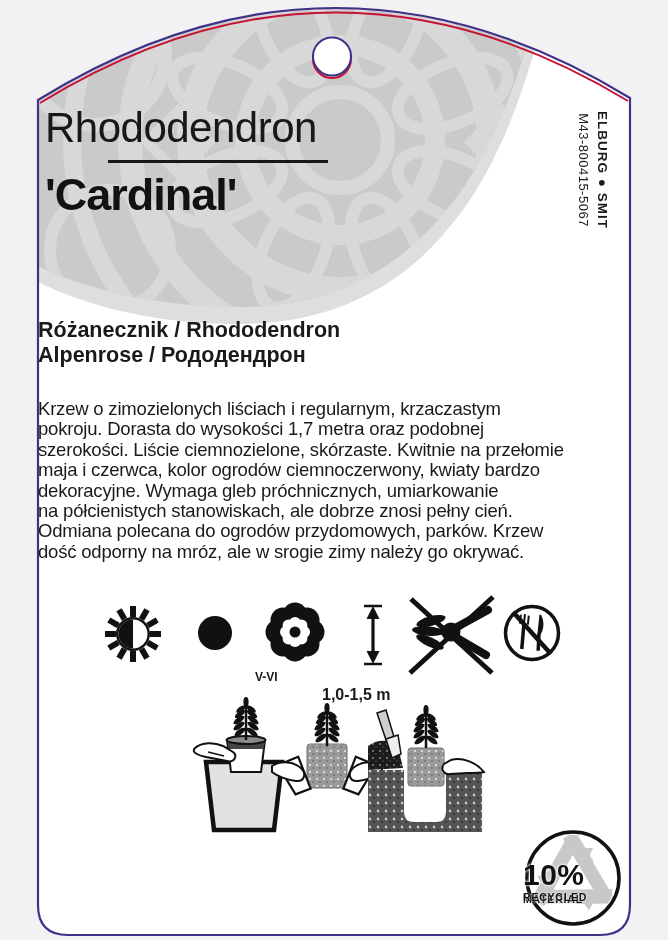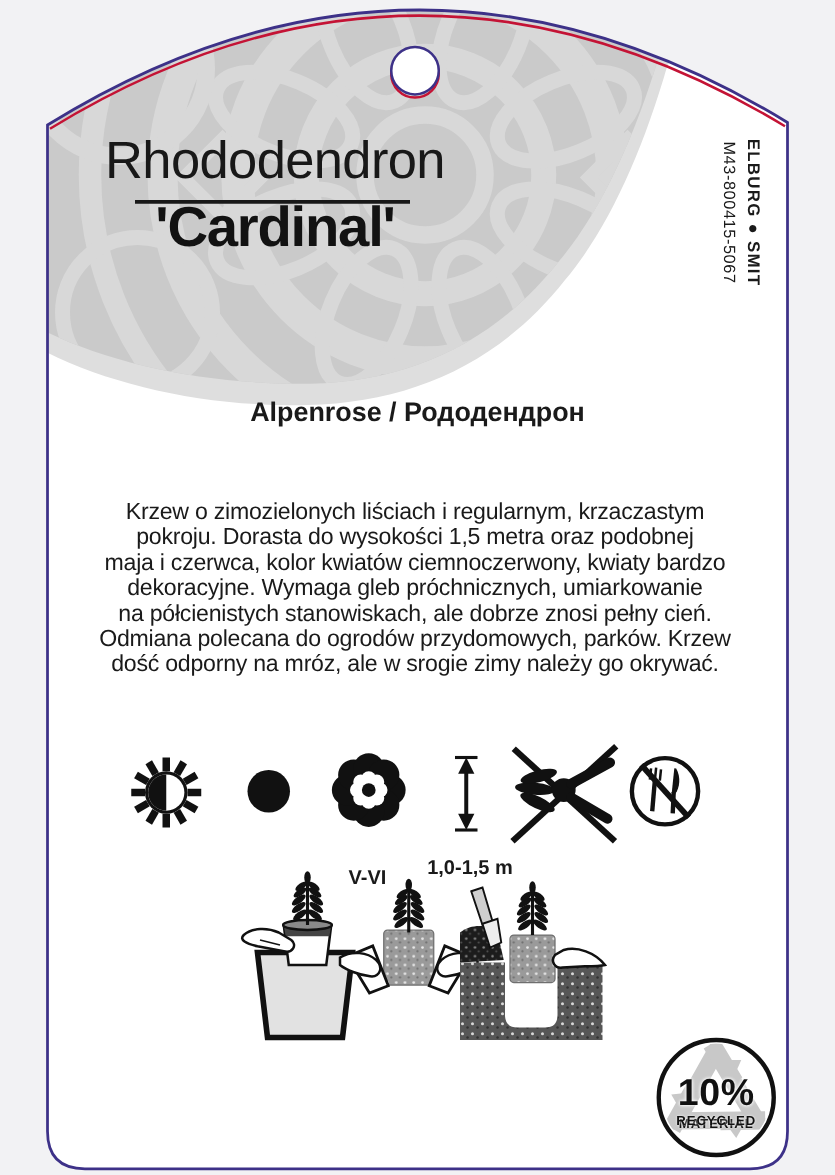--- a/index.html
+++ b/index.html
@@ -4,35 +4,35 @@
 <style>
   html,body{margin:0;padding:0;}
   body{
     width:668px;height:940px;position:relative;overflow:hidden;
     background:#f2f2f4;
     font-family:"Liberation Sans", sans-serif;
     color:#1a1a1a;
   }
   #art{position:absolute;left:0;top:0;z-index:1;}
   .txt{position:absolute;z-index:2;}
-  .center{text-align:center;}
+  .center{}
   #genus-title{left:45px;top:104px;width:350px;font-size:42px;letter-spacing:-0.5px;color:#181818;}
   #title-divider{left:108px;top:160px;width:220px;height:3px;background:#181818;}
-  #cultivar-title{left:45px;top:156px;width:350px;font-size:45px;font-weight:bold;letter-spacing:-1px;color:#121212;}
+  #cultivar-title{left:45px;top:169px;width:350px;font-size:45px;font-weight:bold;letter-spacing:-1px;color:#121212;}
   #side-block{
     left:442px;top:150px;width:300px;height:40px;
     transform:rotate(90deg);
     text-align:center;line-height:19px;
   }
   #side-brand{font-size:13.5px;font-weight:bold;letter-spacing:1px;white-space:nowrap;}
   #side-code{font-size:13px;letter-spacing:0.5px;white-space:nowrap;}
   #common-names{left:38px;top:318px;width:592px;font-size:21.5px;font-weight:bold;line-height:25px;}
   #description{left:38px;top:399px;width:588px;font-size:18.5px;line-height:20.4px;letter-spacing:-0.2px;}
   #description div{white-space:nowrap;}
-  #bloom-period{left:255px;top:694px;width:78px;font-size:16px;font-weight:bold;}
+  #bloom-period{left:255px;top:670px;width:78px;font-size:12px;font-weight:bold;}
   #height-range{left:322px;top:670px;width:108px;font-size:16px;font-weight:bold;margin-top:16px;}
   .badge-txt{left:523px;width:100px;font-weight:bold;color:#111;}
   #badge-material{top:851px;font-size:10.5px;letter-spacing:0.8px;text-shadow:0 0 2px #fff;margin-top:42px;}
   #badge-percent{top:858px;font-size:30px;letter-spacing:0.5px;text-shadow:0 0 3px #fff,0 0 3px #fff;}
   #badge-recycled{top:891px;font-size:10.5px;letter-spacing:0.8px;text-shadow:0 0 2px #fff;}
 </style>
 </head>
 <body>
 
 <svg id="art" width="668" height="940" viewBox="0 0 668 940">
@@ -250,27 +250,29 @@
 <div class="txt center" id="genus-title">Rhododendron</div>
 <div class="txt" id="title-divider"></div>
 <div class="txt center" id="cultivar-title">'Cardinal'</div>
 
 <div class="txt" id="side-block">
   <div id="side-brand">ELBURG ● SMIT</div>
   <div id="side-code">M43-800415-5067</div>
 </div>
 
 <div class="txt center" id="common-names">
+  <div>Różanecznik / Rhododendron</div>
   <div>Alpenrose / Рододендрон</div>
 </div>
 
 <div class="txt center" id="description">
   <div>Krzew o zimozielonych liściach i regularnym, krzaczastym</div>
-  <div>pokroju. Dorasta do wysokości 1,5 metra oraz podobnej</div>
-  <div>maja i czerwca, kolor kwiatów ciemnoczerwony, kwiaty bardzo</div>
+  <div>pokroju. Dorasta do wysokości 1,7 metra oraz podobnej</div>
+  <div>szerokości. Liście ciemnozielone, skórzaste. Kwitnie na przełomie</div>
+  <div>maja i czerwca, kolor ogrodów ciemnoczerwony, kwiaty bardzo</div>
   <div>dekoracyjne. Wymaga gleb próchnicznych, umiarkowanie</div>
   <div>na półcienistych stanowiskach, ale dobrze znosi pełny cień.</div>
   <div>Odmiana polecana do ogrodów przydomowych, parków. Krzew</div>
   <div>dość odporny na mróz, ale w srogie zimy należy go okrywać.</div>
 </div>
 
 <div class="txt center" id="bloom-period">V-VI</div>
 <div class="txt center" id="height-range">1,0-1,5 m</div>
 
 <div class="txt center badge-txt" id="badge-material">MATERIAL</div>

